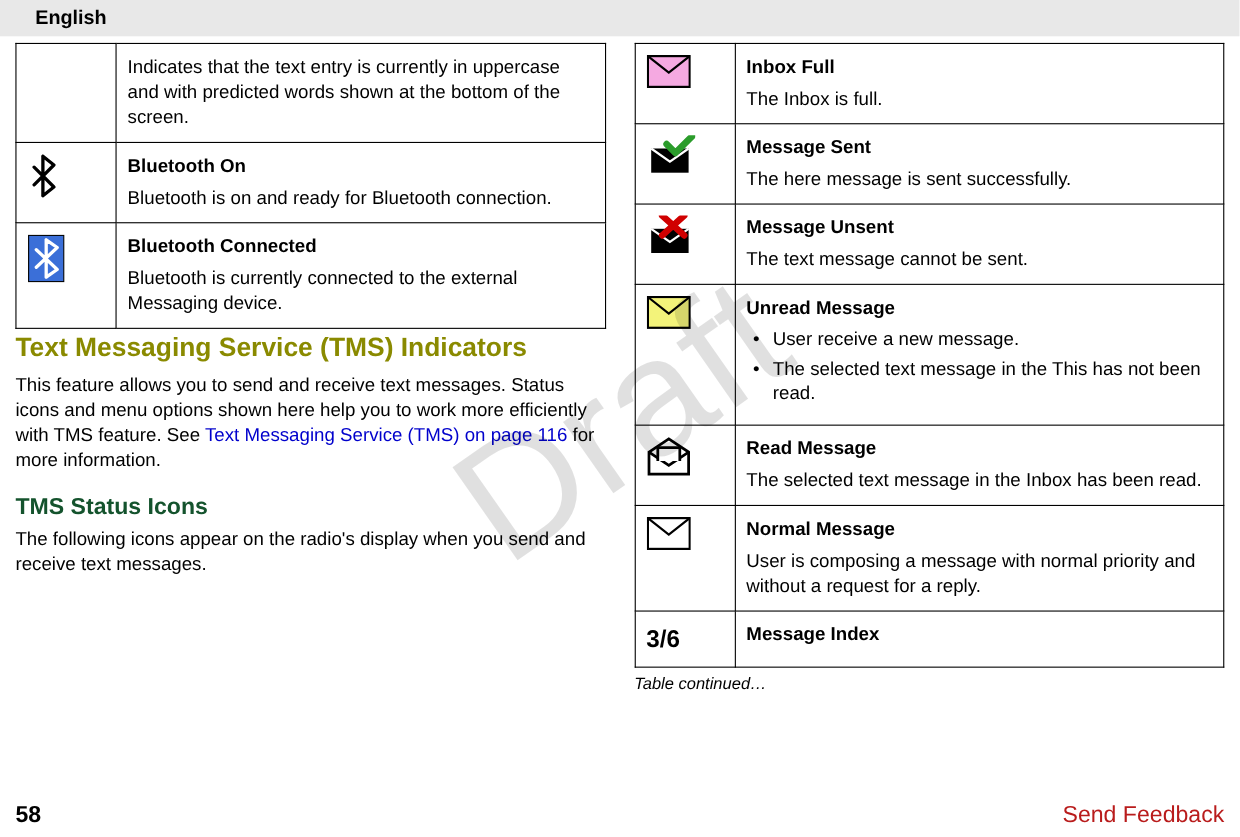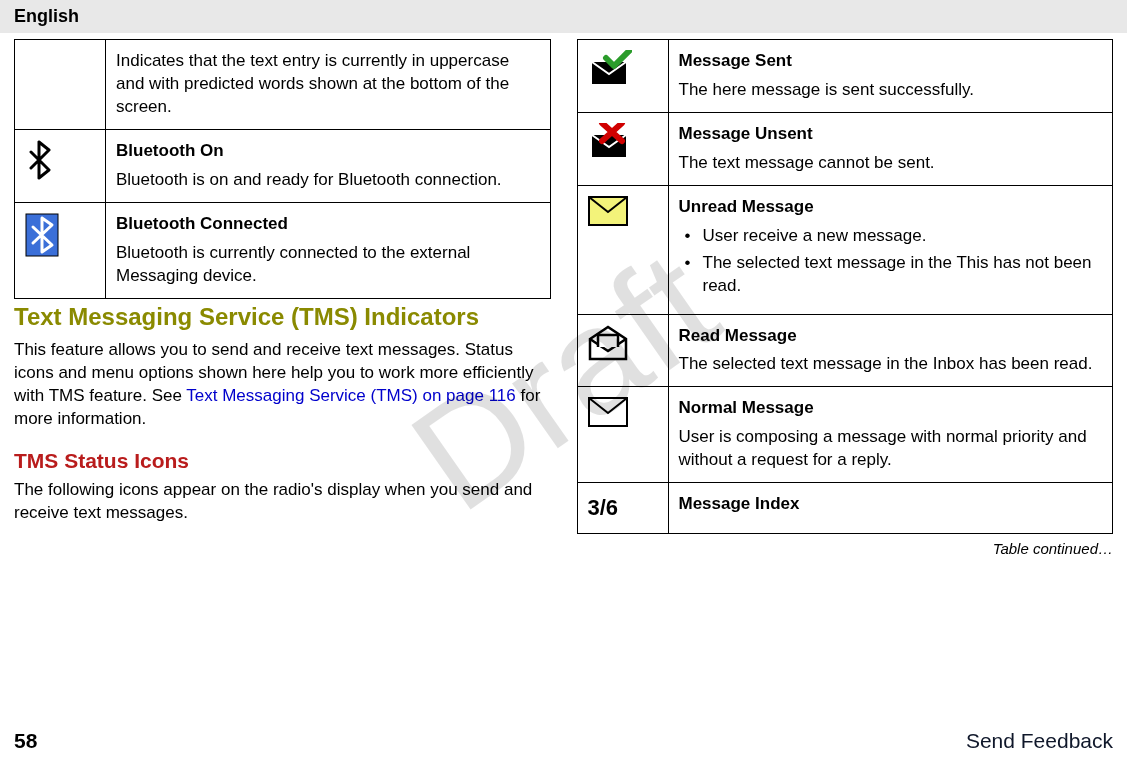--- a/index.html
+++ b/index.html
@@ -1,35 +1,35 @@
 <!DOCTYPE html>
 <html><head>
 <meta charset="utf-8">
 <style>
   html,body{margin:0;padding:0;width:1127px;height:761px;background:#fff;font-family:Arial,Helvetica,sans-serif;color:#000;position:relative}
-  .header{background:#e8e8e8;padding:6px 14px;font-weight:bold;font-size:18px}
+  .header{background:#e8e8e8;padding:6px 32px;font-weight:bold;font-size:18px}
   .columns{display:flex;padding:6px 14px 0 14px;gap:26px}
   .col{flex:1;min-width:0}
   table.ind{border-collapse:collapse;width:100%}
   table.ind td{border:1px solid #000;padding:10px 10px;vertical-align:top;font-size:17px;line-height:1.35}
   table.ind td.icon-cell{width:70px;text-align:left}
   .tname{font-weight:bold}
   .no-top td{border-top:none}
   .no-bottom td{border-bottom:none}
   h2.sec{color:#8a8a00;font-weight:bold;font-size:24px;margin:4px 0 8px 0;line-height:1.2}
-  h3.sub{color:#b91c1c;font-weight:bold;font-size:21px;margin:18px 0 6px 0}
+  h3.sub{color:#14532d;font-weight:bold;font-size:21px;margin:18px 0 6px 0}
   p.body{font-size:17px;margin:6px 0;line-height:1.35}
   a.xref{color:#0000cc;text-decoration:none}
   ul.bul{margin:6px 0;padding-left:0;list-style:none}
   ul.bul li{font-size:17px;margin:4px 0;padding-left:24px;position:relative;line-height:1.35}
   ul.bul li::before{content:"•";position:absolute;left:6px;top:0}
-  .tablecont{text-align:right;font-style:italic;font-size:15px;margin-top:6px}
+  .tablecont{font-style:italic;font-size:15px;margin-top:6px}
   .footer{position:absolute;bottom:8px;left:14px;right:14px;display:flex;justify-content:space-between;font-size:21px}
   .page{font-weight:bold}
-  .feedback{color:#0f172a;text-decoration:none}
+  .feedback{color:#b91c1c;text-decoration:none}
   .watermark{position:absolute;left:50%;top:50%;transform:translate(-50%,-50%) rotate(-35deg);font-size:150px;color:rgba(0,0,0,0.12);font-weight:400;pointer-events:none;z-index:5;font-family:Arial,Helvetica,sans-serif}
   svg.icon{display:block}
 </style>
 </head>
 <body>
 
 <div class="header">
   <span>English</span>
 </div>
 
@@ -79,20 +79,33 @@
       <span>This feature allows you to send and receive text messages. Status icons and menu options shown here help you to work more efficiently with TMS feature. See </span><a class="xref" href="#">Text Messaging Service (TMS) on page 116</a><span> for more information.</span>
     </p>
 
     <h3 class="sub">TMS Status Icons</h3>
     <p class="body">The following icons appear on the radio's display when you send and receive text messages.</p>
   </div>
 
   <div class="col">
     <table class="ind">
       <tbody>
+          <tr>
+        <td class="icon-cell">
+          <svg class="icon" width="40" height="30" viewBox="0 0 40 30">
+            <rect x="1" y="1" width="38" height="28" fill="#f5a9e1" stroke="#000" stroke-width="2"></rect>
+            <path d="M1 1 L20 16 L39 1" stroke="#000" stroke-width="2" fill="none"></path>
+          </svg>
+        </td>
+        <td>
+          <div class="tname">Inbox Full</div>
+          <div style="height:6px"></div>
+          <span>The Inbox is full.</span>
+        </td>
+      </tr>
       <tr>
         <td class="icon-cell">
           <svg class="icon" width="44" height="36" viewBox="0 0 44 36">
             <rect x="4" y="12" width="34" height="22" fill="#000"></rect>
             <path d="M4 12 L21 24 L38 12" stroke="#fff" stroke-width="2" fill="none"></path>
             <path d="M18 8 L26 16 L42 0" stroke="#2b9c2b" stroke-width="6" fill="none" stroke-linecap="round" stroke-linejoin="round"></path>
           </svg>
         </td>
         <td>
           <div class="tname">Message Sent</div>

